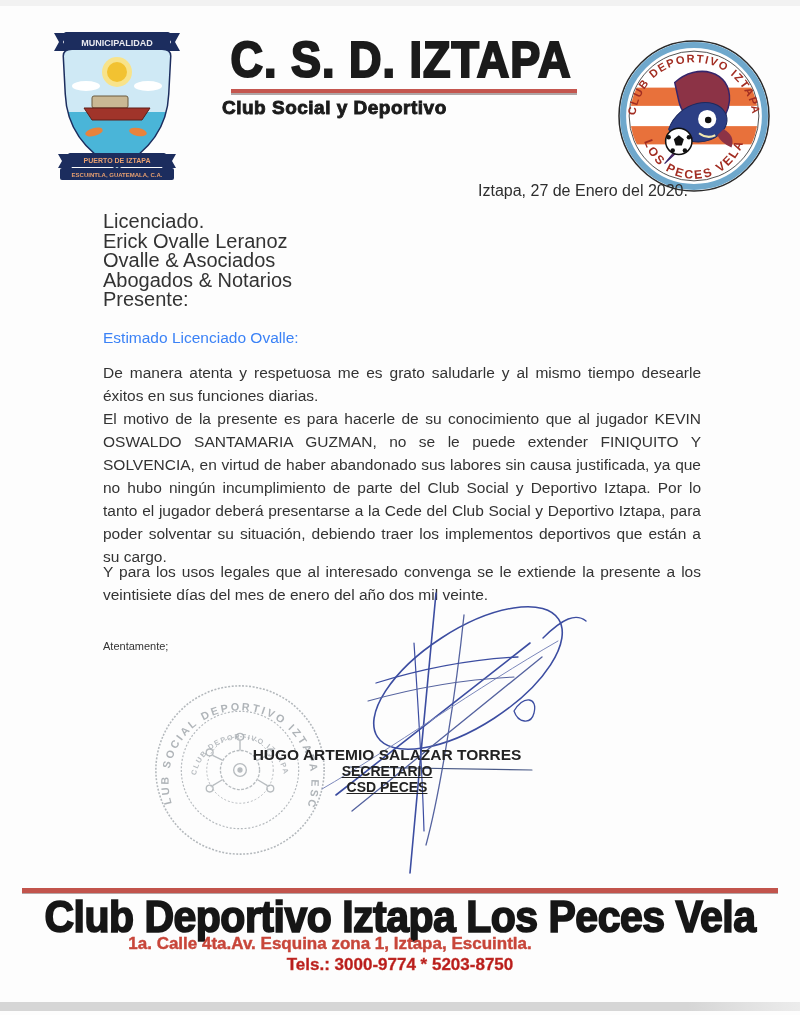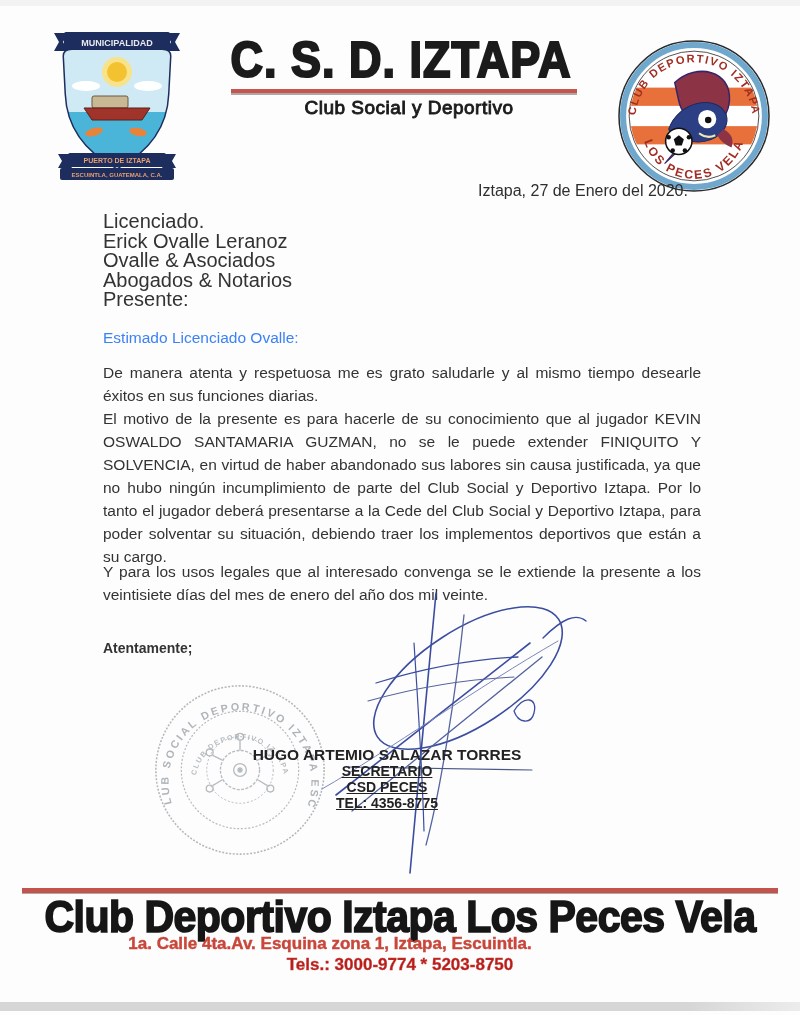--- a/index.html
+++ b/index.html
@@ -5,29 +5,29 @@
   html,body{margin:0;padding:0;background:#ffffff;}
   #page{position:relative;width:800px;height:1015px;background:#fdfdfd;overflow:hidden;
         font-family:"Liberation Sans",sans-serif;color:#2d2d2d;}
   .abs{position:absolute;}
   
   .main-title{left:222px;top:33px;width:358px;text-align:center;font-size:45px;line-height:50px;
     font-weight:bold;color:#1b1b1b;-webkit-text-stroke:2px #1b1b1b;letter-spacing:1px;
     transform:scaleY(1.1);transform-origin:top center;white-space:nowrap;}
   .title-underline{left:231px;top:89px;width:346px;height:4px;background:#c4564f;
     box-shadow:0 2px 0 rgba(80,60,60,.45);}
-  .sub-title{left:230px;top:97px;width:358px;text-align:center;font-size:19px;font-weight:normal;
+  .sub-title{left:222px;top:97px;width:358px;text-align:left;font-size:19px;font-weight:bold;
     color:#1b1b1b;-webkit-text-stroke:0.9px #1b1b1b;letter-spacing:0.5px;}
   .date-line{left:478px;top:182px;font-size:16px;color:#2e2e2e;}
   
   .recipient{left:103px;top:212px;font-size:20px;line-height:19.6px;color:#333;}
   .salutation{left:103px;top:329px;font-size:15.5px;color:#3b82f6;}
   .para{left:103px;top:0;width:598px;font-size:15.5px;line-height:23px;text-align:justify;color:#333;}
   .p1{top:361px;} .p2{top:407px;} .p3{top:560px;}
-  .closing{left:103px;top:640px;font-size:14px;color:#333;font-weight:bold;}
+  .closing{left:103px;top:640px;font-size:11px;color:#333;}
   
   .sig-block{left:227px;top:746px;width:320px;text-align:center;color:#222;font-weight:bold;}
   .sig-name{font-size:15.5px;line-height:17px;}
   .sig-line{font-size:14px;line-height:16px;text-decoration:underline;}
   .stamp-svg{left:147px;top:680px;opacity:.78;}
   .sign-svg{left:318px;top:583px;}
   
   .footer-bar{left:22px;top:888px;width:756px;height:5px;background:#c2544c;
     box-shadow:0 1px 0 rgba(110,80,80,.5);}
   .footer-title{left:0;top:894px;width:800px;text-align:center;font-size:41px;line-height:44px;
@@ -200,21 +200,20 @@
       <path d="M225,55 C245,35 258,30 268,38" stroke="#3c4da1" stroke-width="1.4"></path>
       <path d="M196,128 c10,-16 24,-14 20,2 c-3,12 -16,10 -20,-2" stroke="#3c4da1" stroke-width="1.3"></path>
       <path d="M30,184 L214,187" stroke="#4a5a87" stroke-width="1.1"></path>
     </g>
   </svg>
 
   <div class="abs sig-block">
     <div class="sig-name">HUGO ARTEMIO SALAZAR TORRES</div>
     <div class="sig-line">SECRETARIO</div>
     <div class="sig-line">CSD PECES</div>
-    <div class="sig-line">TEL: 4356-8775</div>
   </div>
 
   <div class="abs footer-bar"></div>
   <div class="abs footer-title">Club Deportivo Iztapa Los Peces Vela</div>
   <div class="abs footer-address">1a. Calle 4ta.Av. Esquina zona 1, Iztapa, Escuintla.</div>
   <div class="abs footer-phones">Tels.: 3000-9774  *  5203-8750</div>
 
   <div class="abs scan-strip-bottom"></div>
 </div>
 

